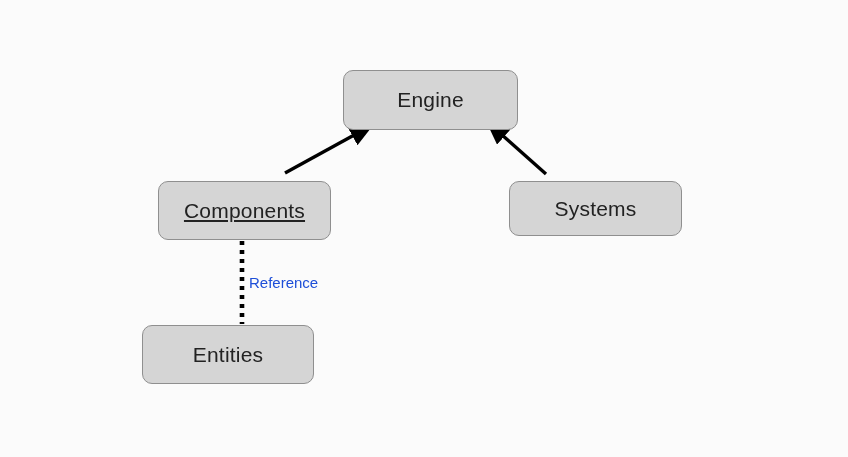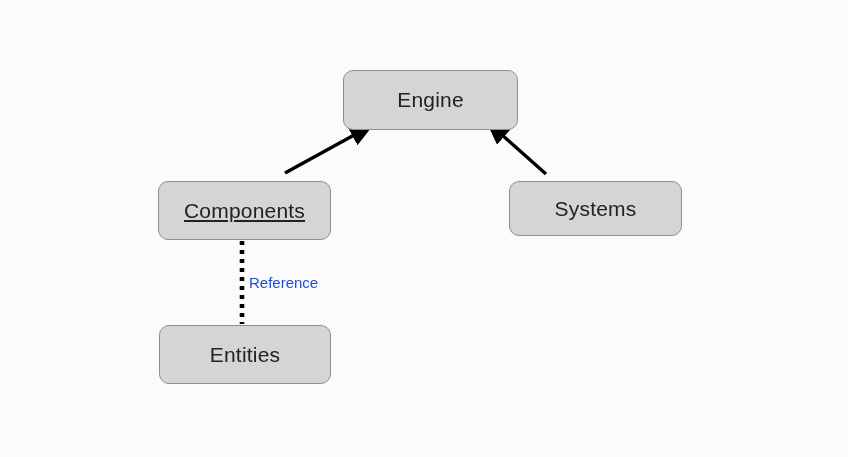--- a/index.html
+++ b/index.html
@@ -32,21 +32,21 @@
     justify-content: center;
     color: #222222;
     font-size: 21px;
     font-family: "Liberation Sans", sans-serif;
     letter-spacing: 0.2px;
     user-select: none;
   }
   .node-engine    { left: 343px; top: 70px;  width: 175px; height: 60px; }
   .node-components{ left: 158px; top: 181px; width: 173px; height: 59px; text-decoration: underline; }
   .node-systems   { left: 509px; top: 181px; width: 173px; height: 55px; }
-  .node-entities  { left: 159px; top: 325px; width: 172px; height: 59px; }
+  .node-entities  { left: 142px; top: 325px; width: 172px; height: 59px; }
 
   .edge-layer {
     position: absolute;
     left: 0;
     top: 0;
     width: 848px;
     height: 457px;
     pointer-events: none;
   }
   .edge-label {

